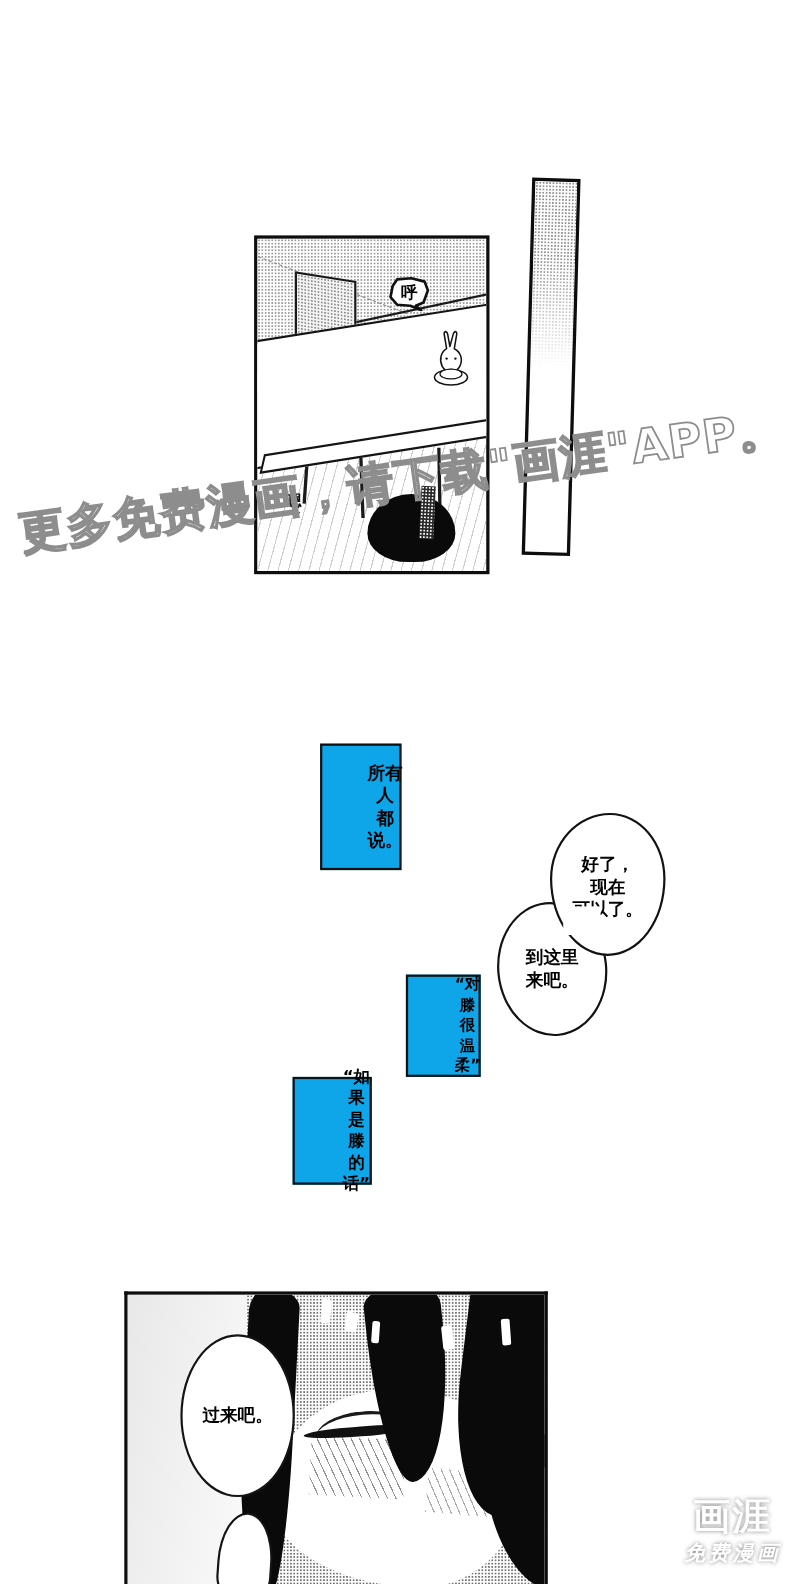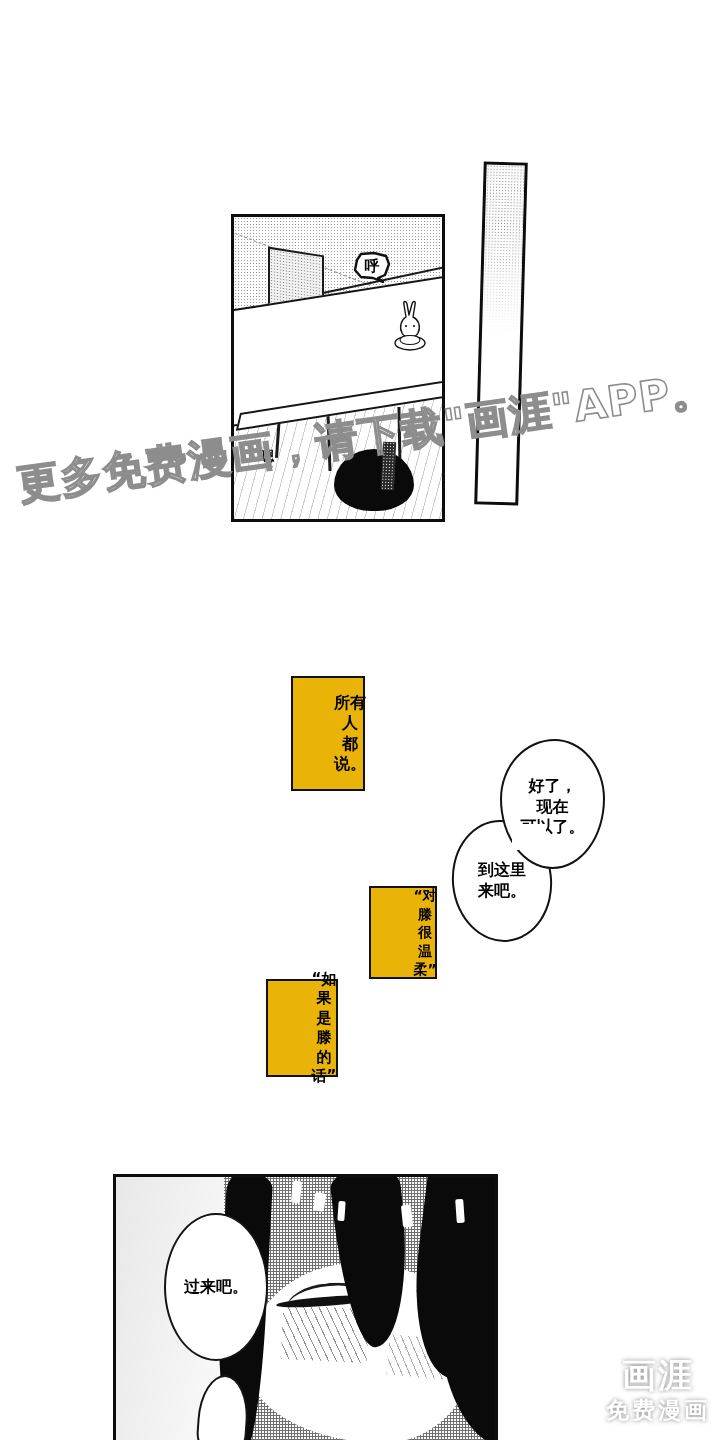--- a/index.html
+++ b/index.html
@@ -180,21 +180,21 @@
     background-size: 3px 3px;
     background-color: #fcfcfc;
     -webkit-mask-image: linear-gradient(to bottom, #000 0%, #000 40%, transparent 100%);
     mask-image: linear-gradient(to bottom, #000 0%, #000 40%, transparent 100%);
   }
 
   
   .textbox {
     position: absolute;
     box-sizing: border-box;
-    background: #eab308;
+    background: #0ea5e9;
     border: 2px solid #111111;
     display: flex;
     align-items: center;
     justify-content: center;
     padding-left: 44px;
   }
   .textbox .tb-inner {
     text-align: center;
     color: #000000;
     font-weight: 700;
@@ -404,26 +404,27 @@
     line-height: 1;
   }
   #watermark-logo .wm-main {
     font-size: 34px;
     font-weight: 700;
     letter-spacing: 2px;
     text-shadow: 0 0 4px rgba(120,120,120,.9);
     display: block;
   }
   #watermark-logo .wm-sub {
-    font-size: 23px;
+    font-size: 19px;
     font-weight: 700;
     letter-spacing: 3px;
     margin-top: 7px;
     text-shadow: 0 0 4px rgba(120,120,120,.9);
     display: block;
+    font-style: italic;
   }
 </style>
 </head>
 <body>
 
 <div class="page">
 
   <div class="panel" id="panel-room">
 
     <div class="room-wall"></div>

